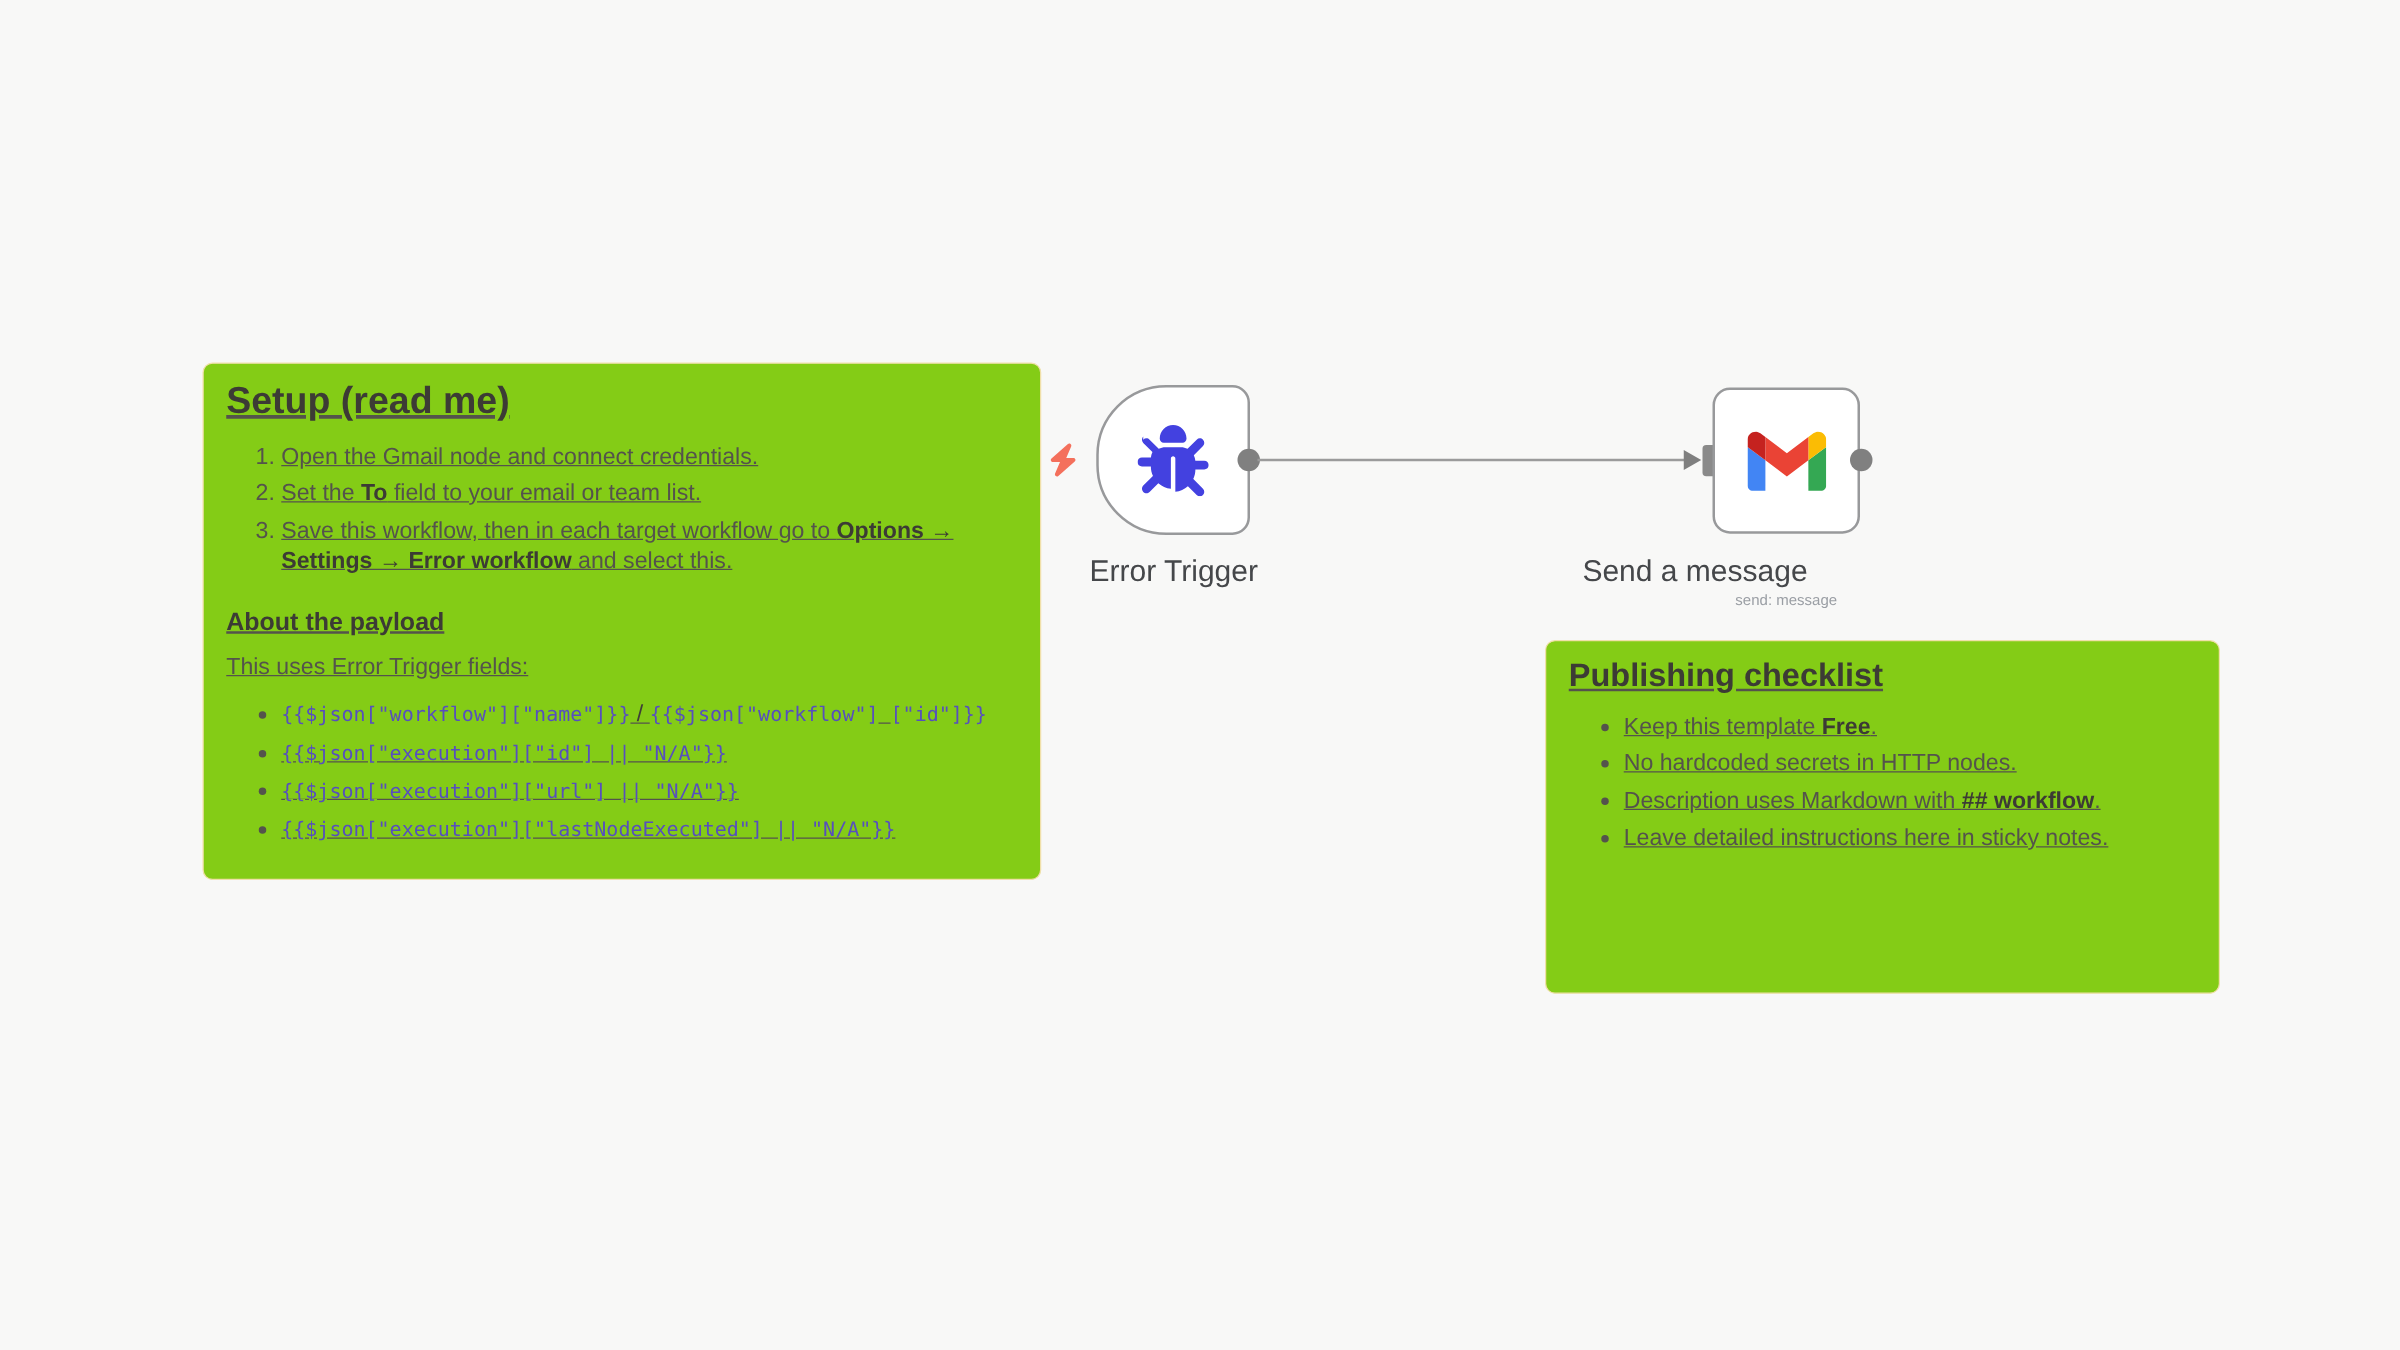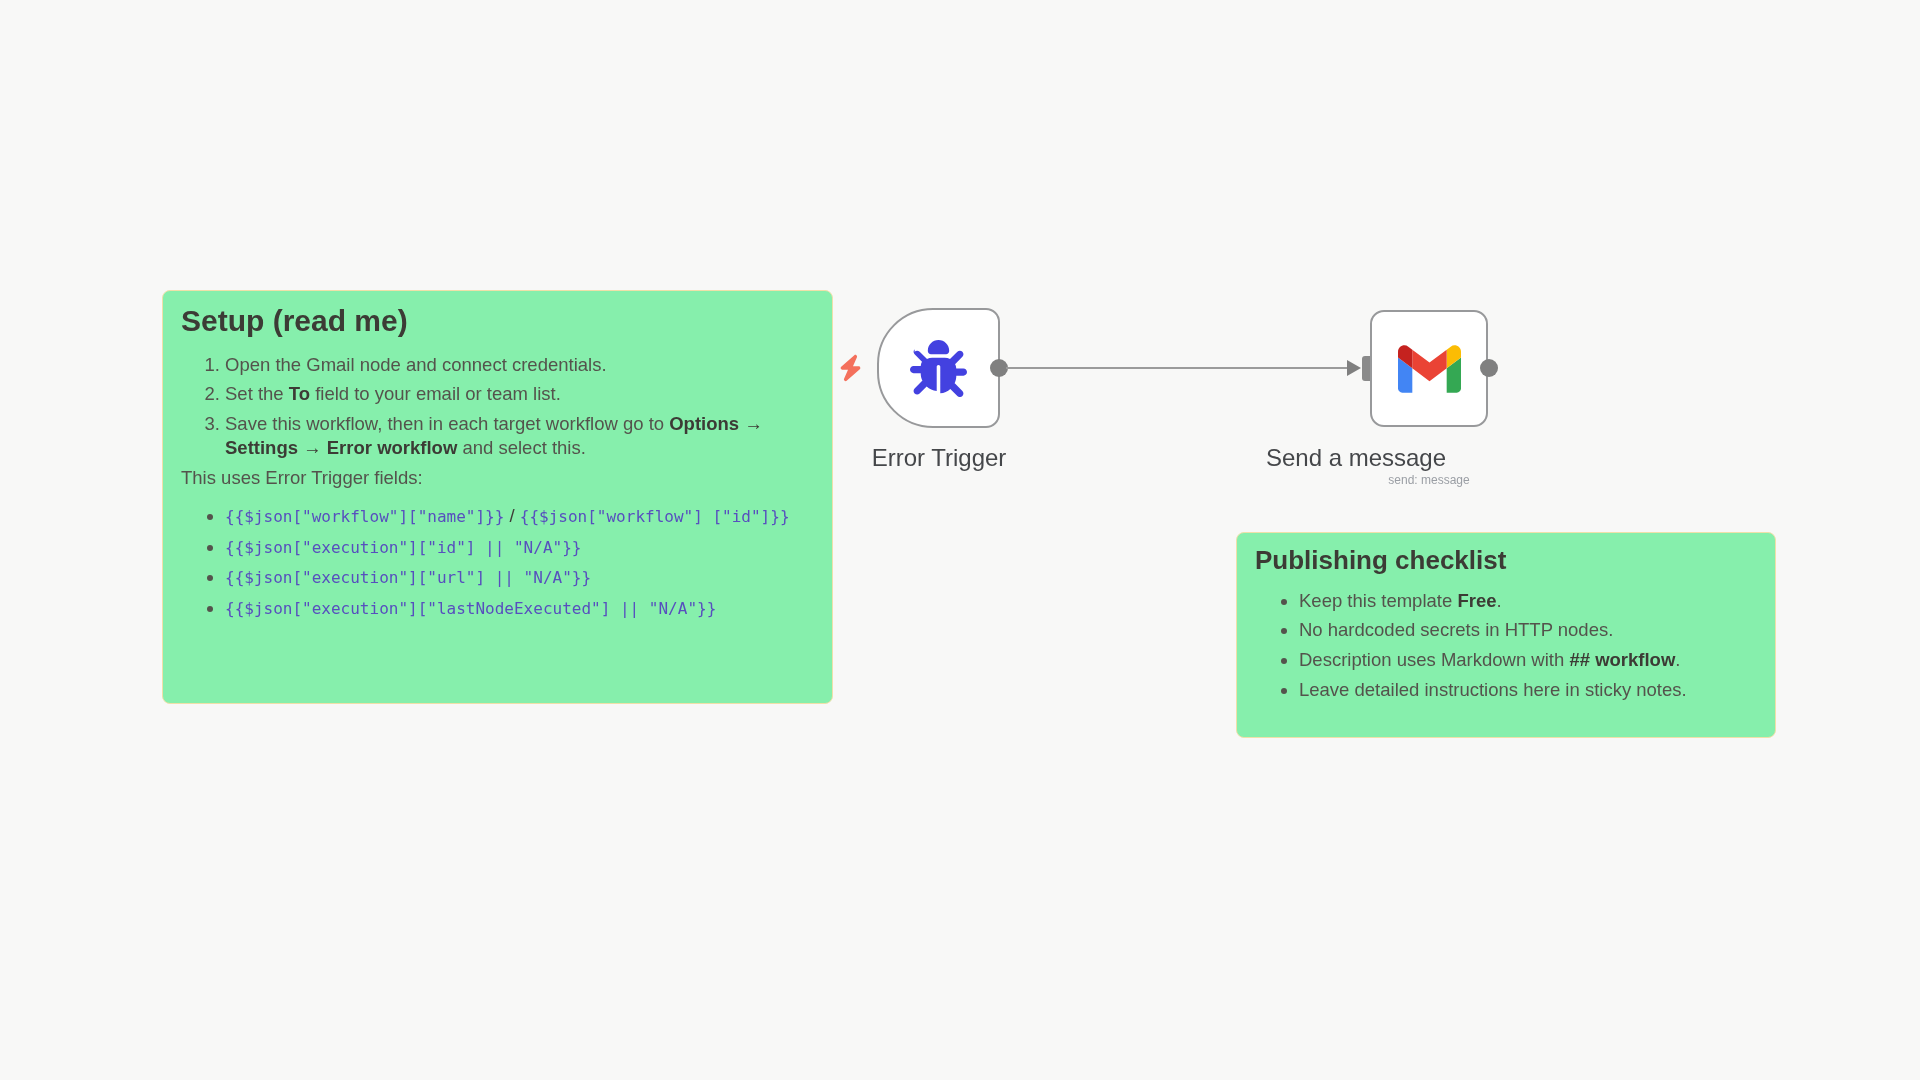--- a/index.html
+++ b/index.html
@@ -11,29 +11,30 @@
   }
   .canvas {
     position: relative;
     width: 1920px; height: 1080px;
     background: #f8f8f7;
   }
 
   
   .sticky {
     position: absolute;
-    background: #86efac;
+    background: #84cc16;
     border: 1px solid #f0e0a9;
     border-radius: 8px;
     box-sizing: border-box;
     overflow: hidden;
     color: #54534c;
+    text-decoration: underline;
   }
   .sticky-setup   { left: 162px; top: 290px; width: 671px; height: 414px; padding: 13px 18px; }
-  .sticky-publish { left: 1236px; top: 532px; width: 540px; height: 206px; padding: 13px 18px; }
+  .sticky-publish { left: 1236px; top: 512px; width: 540px; height: 283px; padding: 13px 18px; }
 
   .sticky h1 {
     margin: 0 0 14px 0;
     font-size: 30px;
     line-height: 1.15;
     font-weight: 700;
     color: #3c3b35;
   }
   .sticky-publish h1 { font-size: 26px; margin-bottom: 13px; }
   .sticky h2 {
@@ -137,20 +138,21 @@
 
 <div class="canvas">
 
   <div class="sticky sticky-setup">
     <h1>Setup (read me)</h1>
     <ol>
       <li><span>Open the Gmail node and connect credentials.</span></li>
       <li><span>Set the </span><strong>To</strong><span> field to your email or team list.</span></li>
       <li><span>Save this workflow, then in each target workflow go to </span><strong>Options → Settings → Error workflow</strong><span> and select this.</span></li>
     </ol>
+    <h2>About the payload</h2>
     <p>This uses Error Trigger fields:</p>
     <ul class="code-list">
       <li><span class="code code-part">{{$json["workflow"]["name"]}}</span><span class="code-sep"> / </span><span class="code"><span class="code-part">{{$json["workflow"]</span> <span class="code-part">["id"]}}</span></span></li>
       <li><span class="code">{{$json["execution"]["id"] || "N/A"}}</span></li>
       <li><span class="code">{{$json["execution"]["url"] || "N/A"}}</span></li>
       <li><span class="code">{{$json["execution"]["lastNodeExecuted"] || "N/A"}}</span></li>
     </ul>
   </div>
 
   <div class="bolt-badge">

